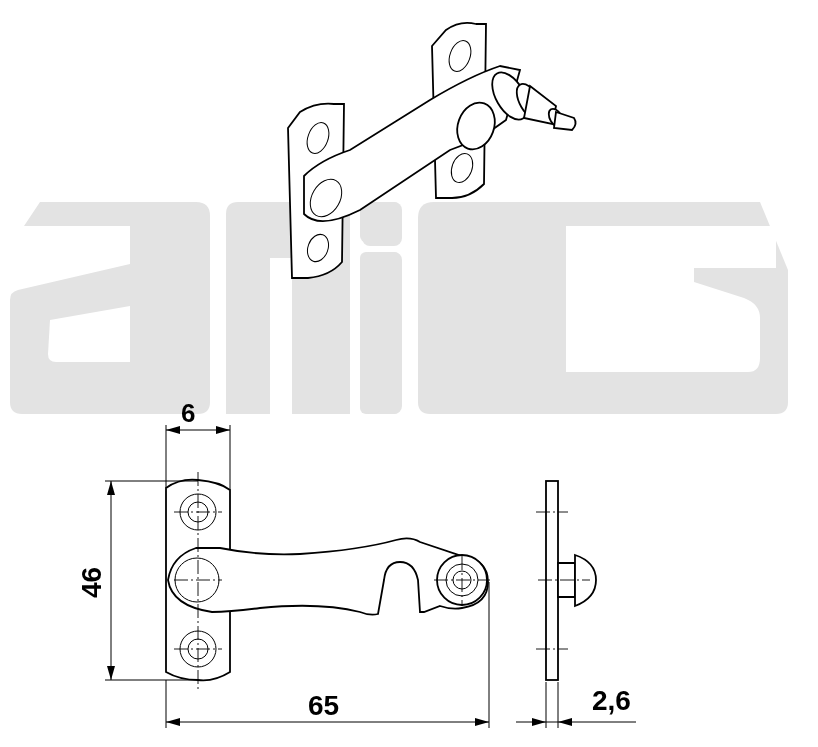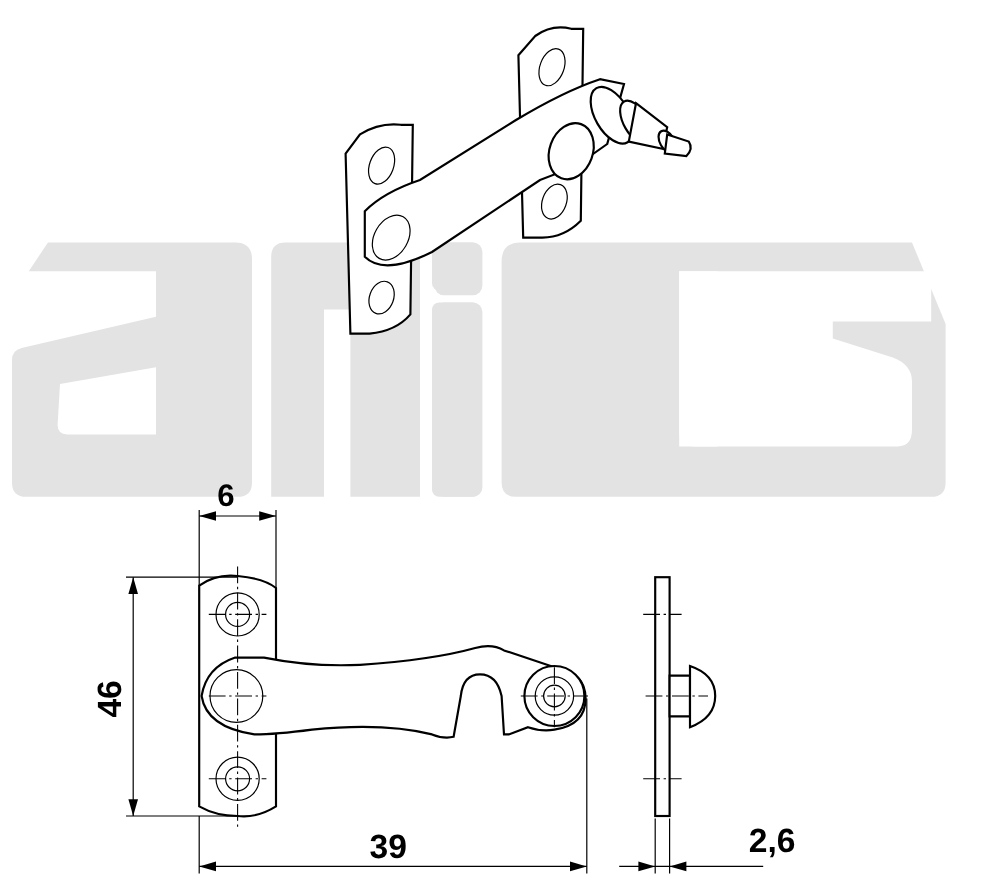--- a/index.html
+++ b/index.html
@@ -131,14 +131,14 @@
     <line class="thin" x1="546" y1="682" x2="546" y2="728"></line>
     <line class="thin" x1="558" y1="682" x2="558" y2="728"></line>
     <line class="thin" x1="516" y1="722" x2="636" y2="722"></line>
     <path d="M546,722 L532,718 L532,726 Z"></path>
     <path d="M558,722 L572,718 L572,726 Z"></path>
   </g>
 </svg>
 
 <div class="dim-label" style="left:181px; top:400px; font-size:26px;">6</div>
 <div class="dim-label" style="left:78px; top:564px; transform:rotate(-90deg); transform-origin:left top; top:598px; font-size:28px;">46</div>
-<div class="dim-label" style="left:308px; top:692px;">39</div>
-<div class="dim-label" style="left:624px; top:687px;">2,6</div>
+<div class="dim-label" style="left:308px; top:692px;">65</div>
+<div class="dim-label" style="left:592px; top:687px;">2,6</div>
 
 </body></html>

